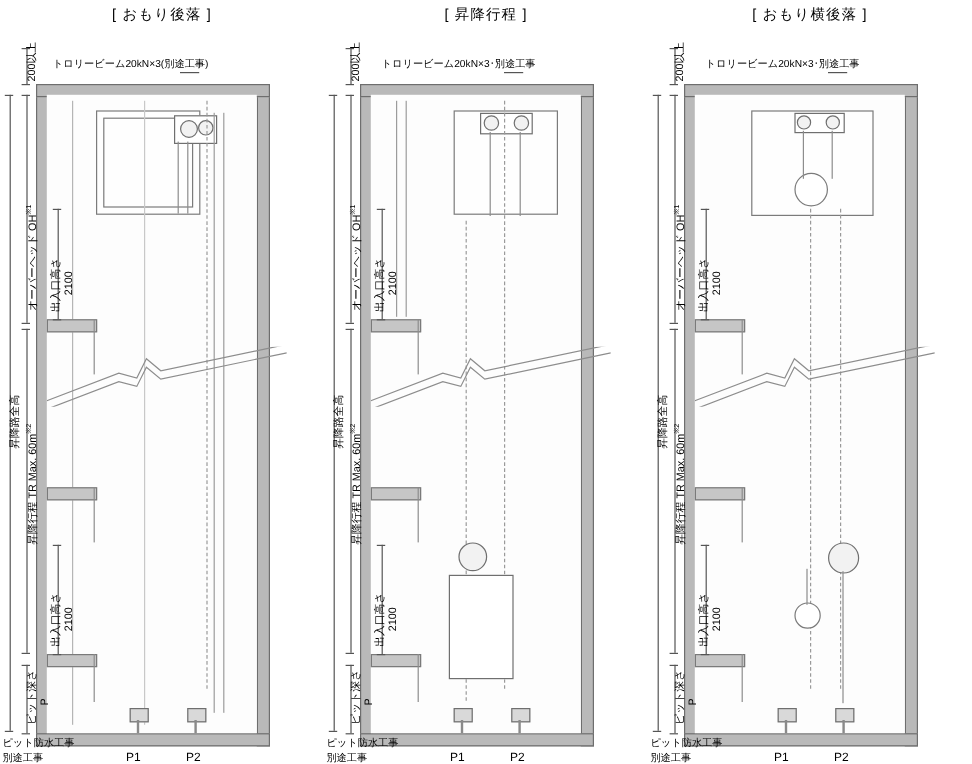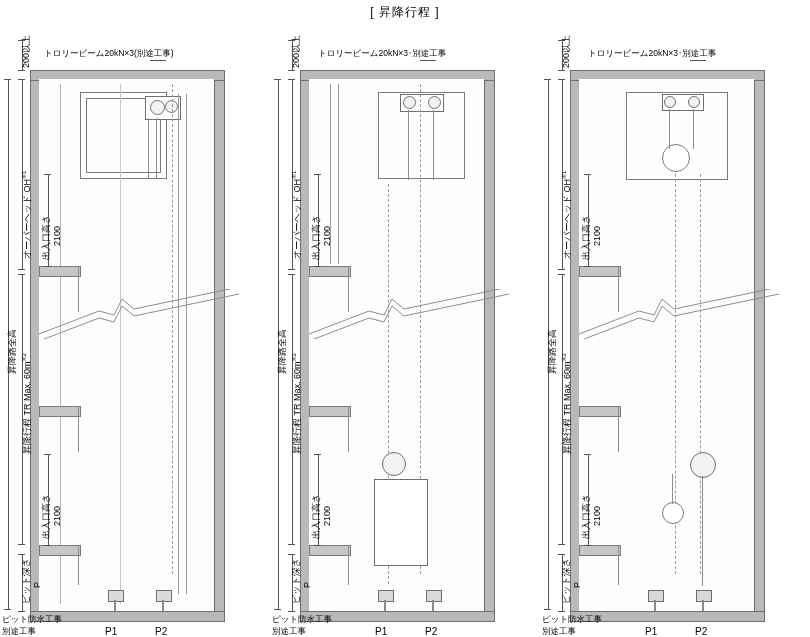--- a/index.html
+++ b/index.html
@@ -125,20 +125,21 @@
     font-size:8.5px;
     line-height:11px;
     white-space:nowrap;
   }
   .zig{position:absolute;}
 </style>
 </head>
 <body>
 
 <div class="panel" style="left:0px;">
+  <div class="panel-title">[ おもり後落 ]</div>
 
   <div class="draw">
 
     <div class="wall wall-left"></div>
     <div class="wall wall-right"></div>
     <div class="wall wall-top"></div>
     <div class="wall wall-bottom"></div>
     <div class="shaft-inner"></div>
 
     <div class="box" style="left:80px;top:58px;width:85px;height:85px;"></div>
@@ -305,20 +306,21 @@
     <div class="dimtick" style="left:18px;top:577px;"></div>
     <div class="vlabel" style="left:20px;top:570px;">ピット深さ</div>
     <div class="vlabel" style="left:32px;top:554px;">P</div>
 
     <div class="footnote" style="left:2px;top:580px;">ピット防水工事</div>
     <div class="footnote" style="left:2px;top:592px;">別途工事</div>
   </div>
 </div>
 
 <div class="panel" style="left:540px;">
+  <div class="panel-title">[ おもり横後落 ]</div>
 
   <div class="draw">
 
     <div class="wall wall-left"></div>
     <div class="wall wall-right"></div>
     <div class="wall wall-top"></div>
     <div class="wall wall-bottom"></div>
     <div class="shaft-inner"></div>
 
     <div class="box" style="left:86px;top:58px;width:100px;height:86px;"></div>

